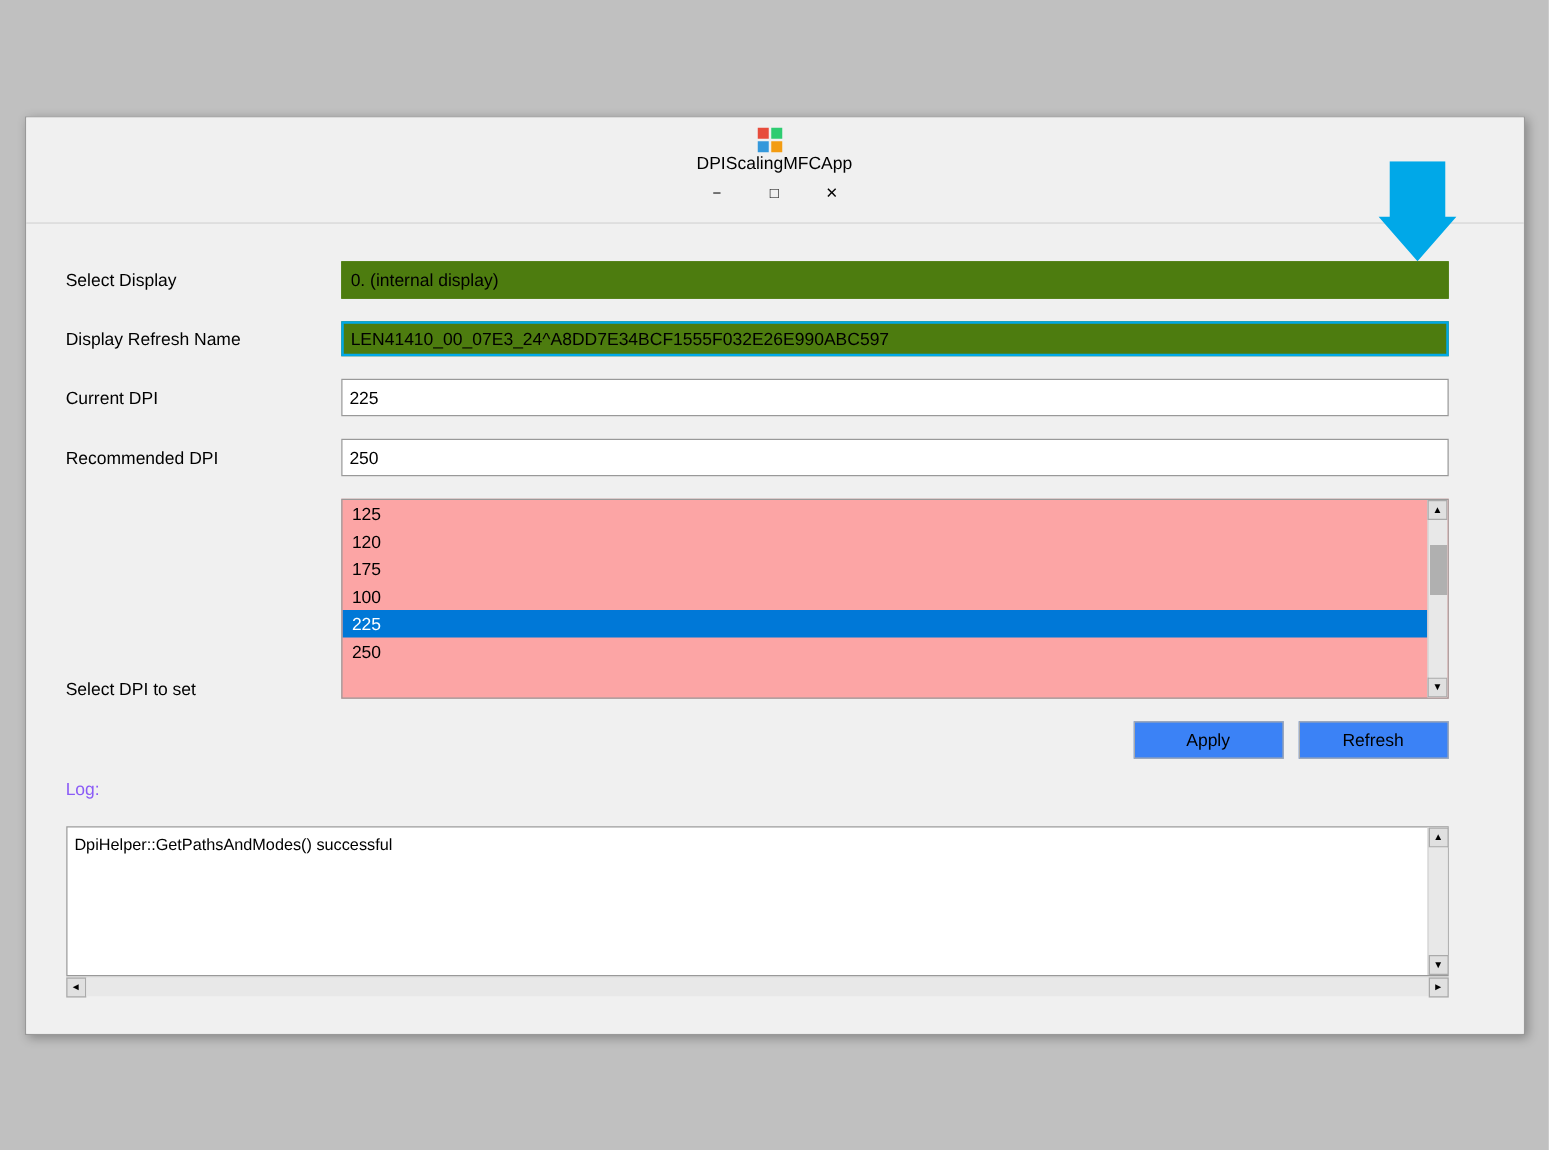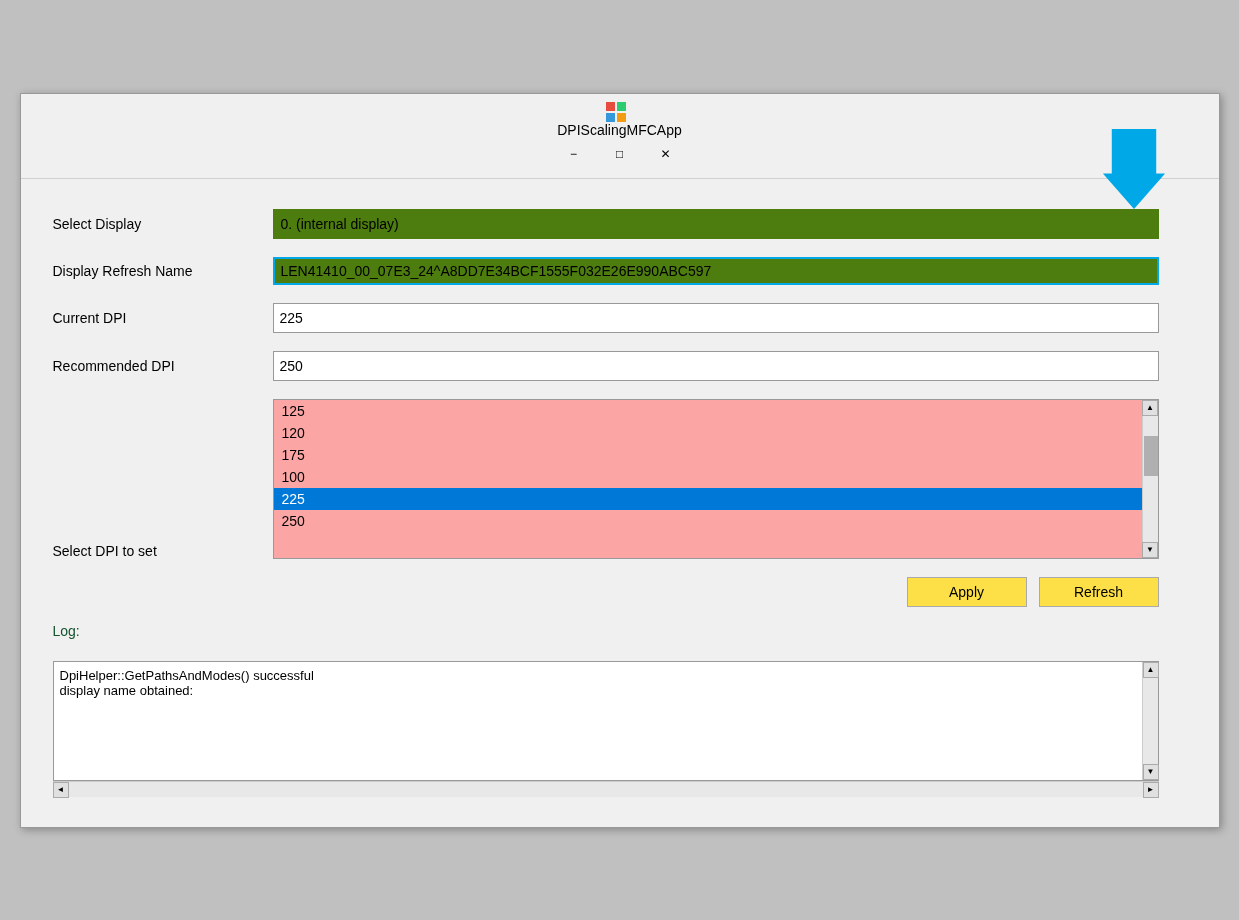--- a/index.html
+++ b/index.html
@@ -221,35 +221,35 @@
       display: flex;
       justify-content: flex-end;
       gap: 12px;
       margin-bottom: 16px;
       margin-top: 8px;
     }
 
     .action-btn {
       width: 120px;
       height: 30px;
-      background: #fde047;
+      background: #3b82f6;
       border: 1px solid #aaa;
       cursor: pointer;
       font-size: 14px;
       font-family: inherit;
       color: #000;
     }
 
     .log-section {
       margin-bottom: 10px;
     }
 
     .log-label {
       font-size: 14px;
-      color: #14532d;
+      color: #8b5cf6;
       margin-bottom: 22px;
     }
 
     .log-box-outer {
       display: flex;
       border: 1px solid #999;
       background: #fff;
       height: 120px;
     }
 
@@ -407,21 +407,20 @@
       <button class="action-btn">Apply</button>
       <button class="action-btn">Refresh</button>
     </div>
 
     <div class="log-section">
       <div class="log-label">Log:</div>
       <div class="log-wrapper">
         <div class="log-box-outer">
           <div class="log-text">
             <div>DpiHelper::GetPathsAndModes() successful</div>
-            <div>display name obtained:</div>
           </div>
           <div class="log-scrollbar">
             <div class="log-scroll-btn">▲</div>
             <div class="log-scroll-track"></div>
             <div class="log-scroll-btn">▼</div>
           </div>
         </div>
         <div class="log-hscrollbar">
           <div class="log-hscroll-btn">◄</div>
           <div class="log-hscroll-track"></div>

